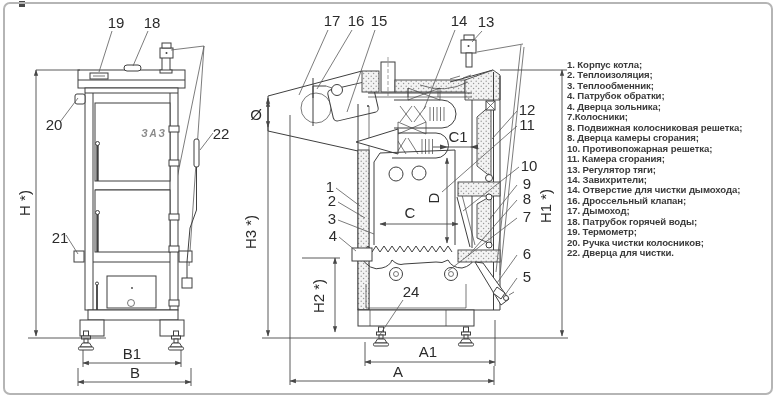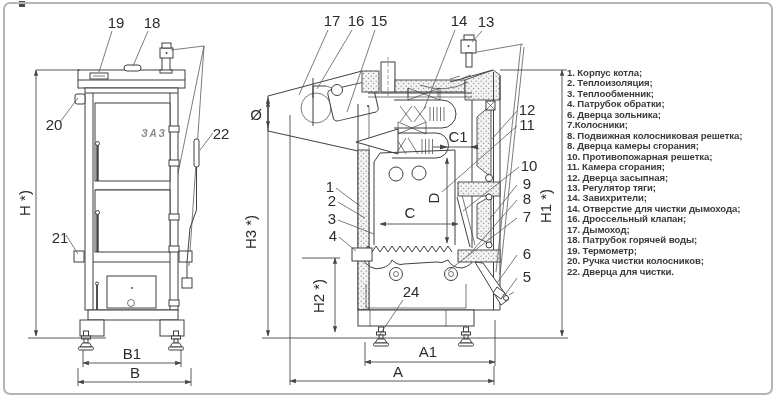--- a/index.html
+++ b/index.html
@@ -9,21 +9,21 @@
   .ln{stroke:#3f3f3f;stroke-width:1;fill:none;}
   .lnt{stroke:#3f3f3f;stroke-width:.7;fill:none;}
   .fw{fill:#ffffff;stroke:#3f3f3f;stroke-width:1;}
   .fs{fill:url(#stip);stroke:#3f3f3f;stroke-width:.9;}
   .dim{stroke:#474747;stroke-width:.9;fill:none;}
   .ldr{stroke:#5a5a5a;stroke-width:.8;fill:none;}
   .dsh{stroke:#777;stroke-width:.7;stroke-dasharray:4 2;fill:none;}
   text.num{font-size:15px;fill:#2b2b2b;text-anchor:middle;}
   text.dimlab{font-size:15px;fill:#2b2b2b;text-anchor:middle;}
   text.logo{font-size:10px;font-weight:bold;font-style:italic;fill:#8a8a8a;text-anchor:middle;letter-spacing:2px;}
-  .legend{position:absolute;left:567px;top:68px;width:208px;color:#3a3a3a;
+  .legend{position:absolute;left:567px;top:60px;width:208px;color:#3a3a3a;
           font-size:9.6px;font-weight:bold;line-height:10.45px;letter-spacing:-0.1px;}
   .frame{position:absolute;left:3px;top:2px;width:770px;height:393px;
          border:2px solid #b5b5b5;border-radius:7px;box-sizing:border-box;pointer-events:none;}
 </style>
 </head>
 <body>
 
 <div class="stage">
 
 <svg width="779" height="400" viewBox="0 0 779 400">
@@ -325,27 +325,26 @@
     <text x="527" y="282" class="num">5</text>
     <text x="411" y="297" class="num">24</text>
   </g>
 </svg>
 
 <div class="legend">
   <div>1. Корпус котла;</div>
   <div>2. Теплоизоляция;</div>
   <div>3. Теплообменник;</div>
   <div>4. Патрубок обратки;</div>
-  <div>6. Дверца зольника;</div>
+  <div>4. Дверца зольника;</div>
   <div>7.Колосники;</div>
   <div>8. Подвижная колосниковая решетка;</div>
   <div>8. Дверца камеры сгорания;</div>
   <div>10. Противопожарная решетка;</div>
   <div>11. Камера сгорания;</div>
-  <div>12. Дверца засыпная;</div>
   <div>13. Регулятор тяги;</div>
   <div>14. Завихрители;</div>
   <div>14. Отверстие для чистки дымохода;</div>
   <div>16. Дроссельный клапан;</div>
   <div>17. Дымоход;</div>
   <div>18. Патрубок горячей воды;</div>
   <div>19. Термометр;</div>
   <div>20. Ручка чистки колосников;</div>
   <div>22. Дверца для чистки.</div>
 </div>

